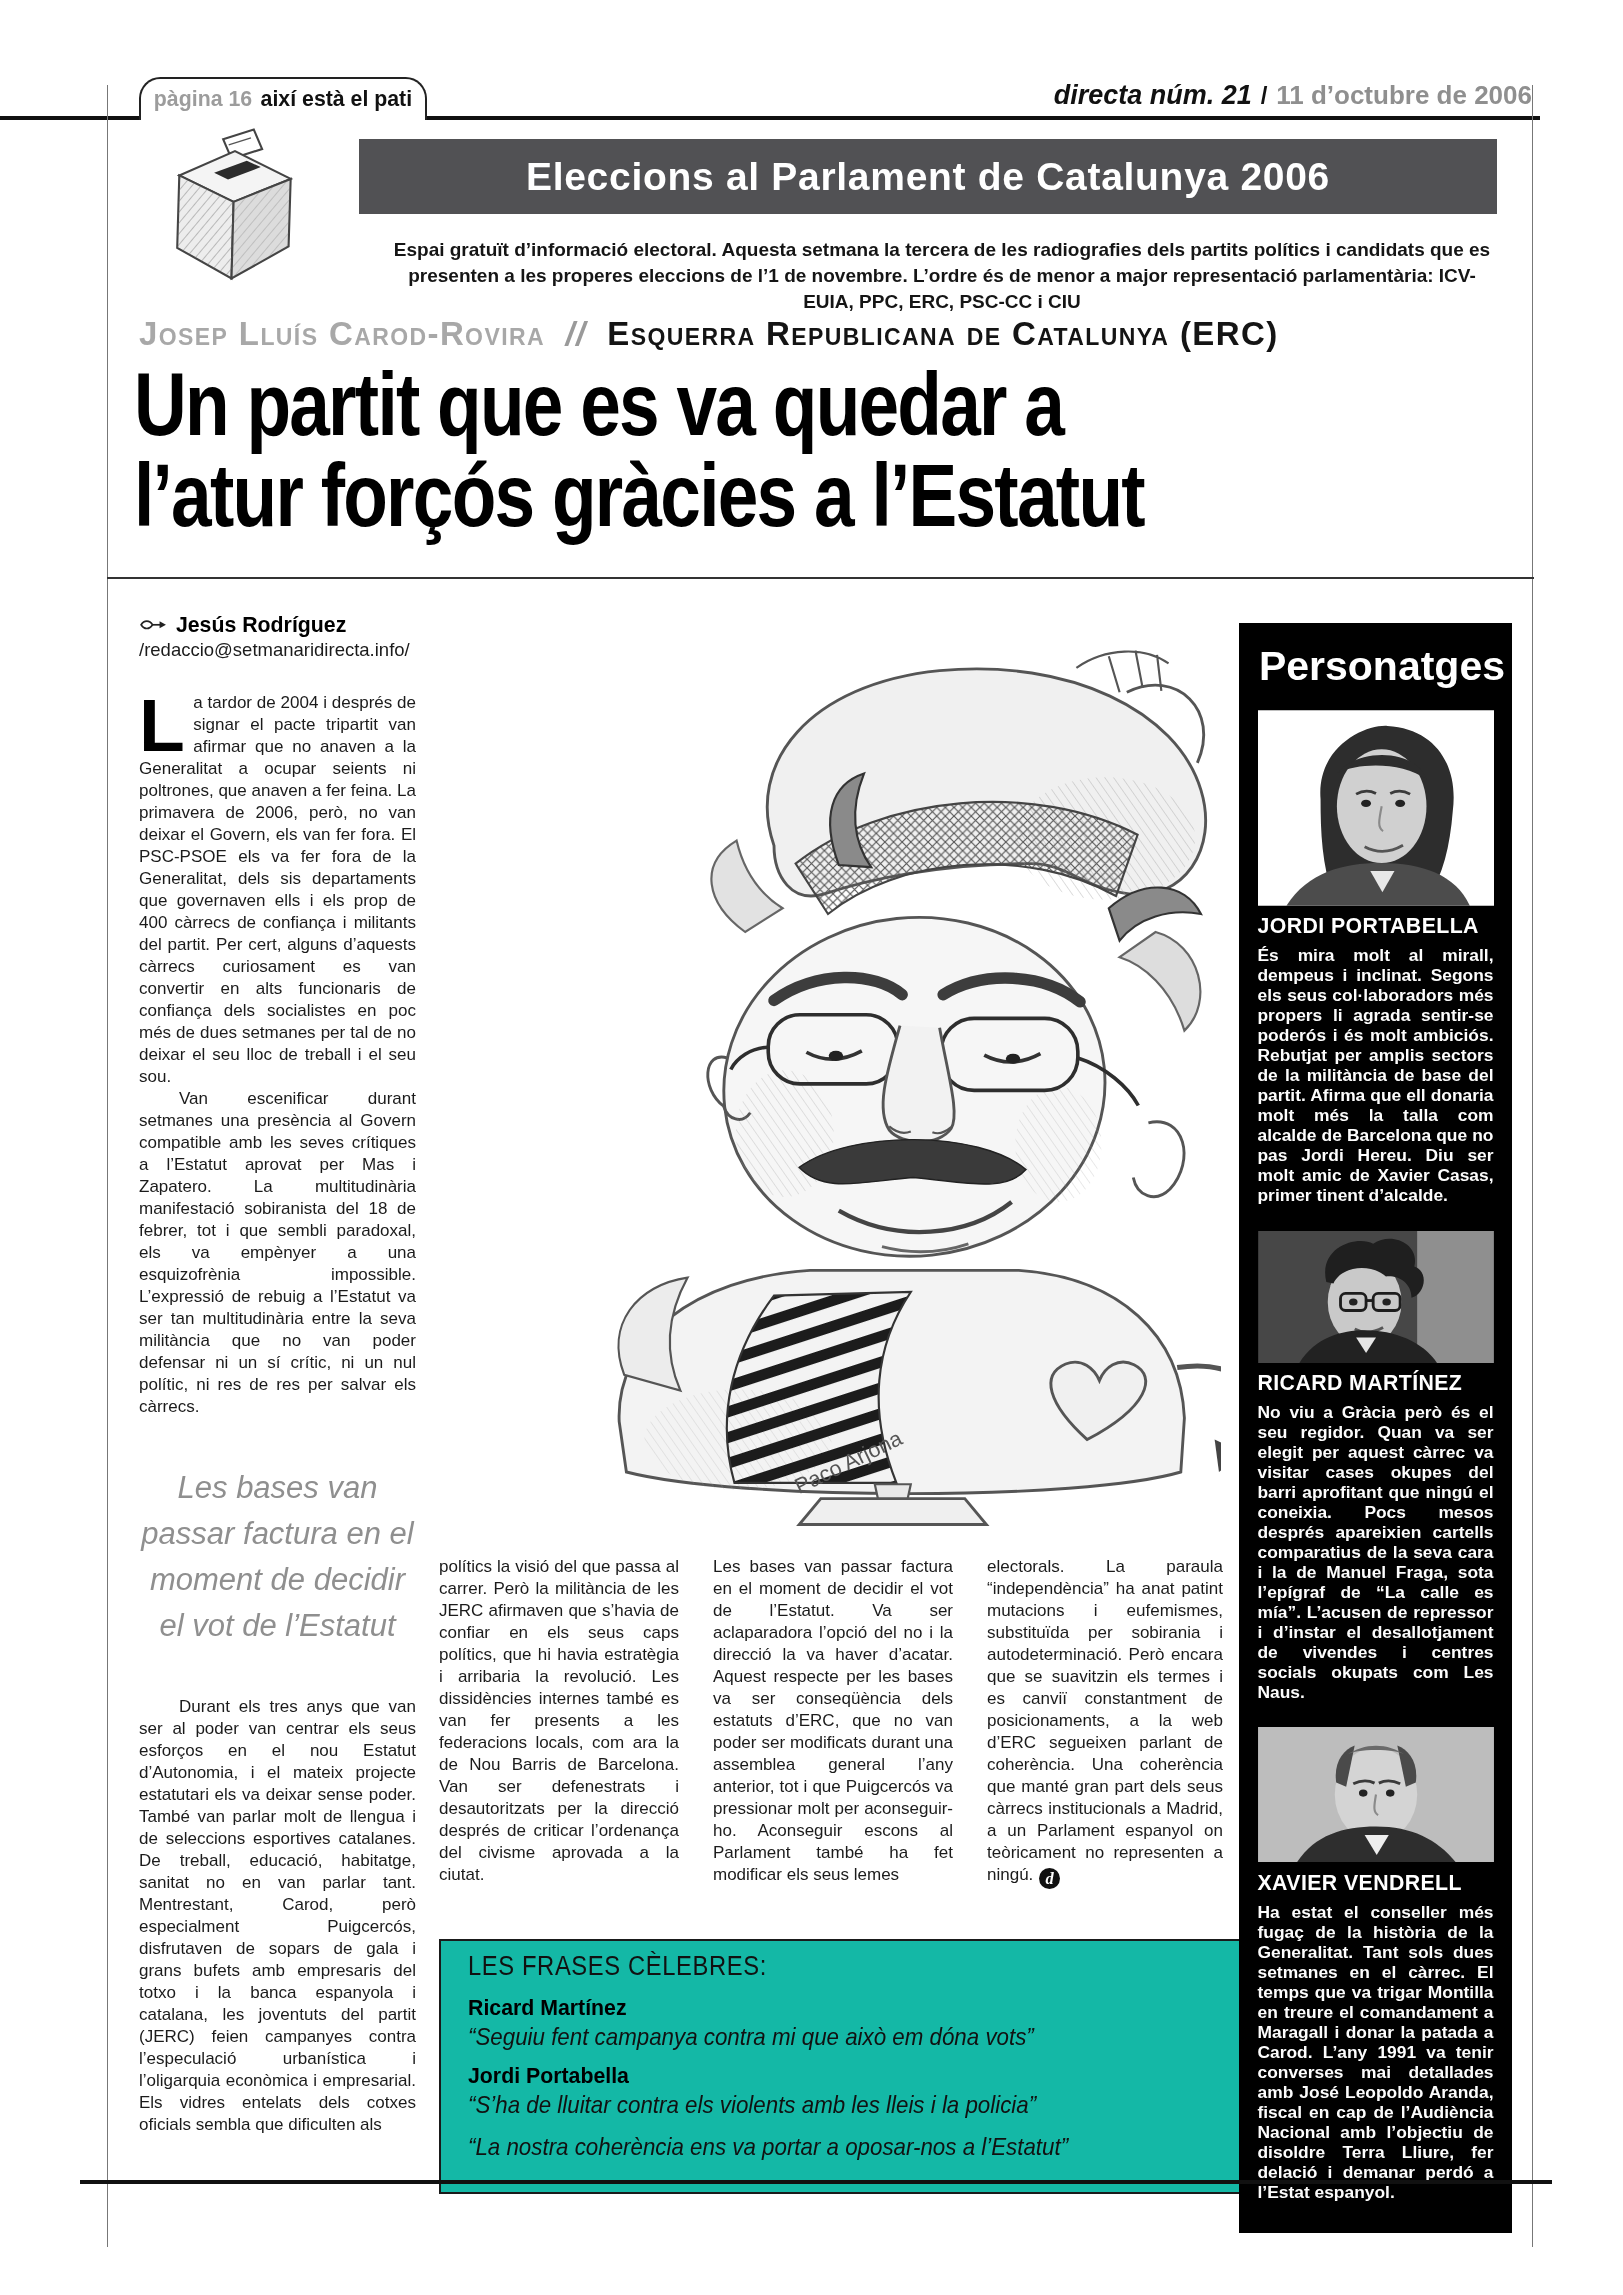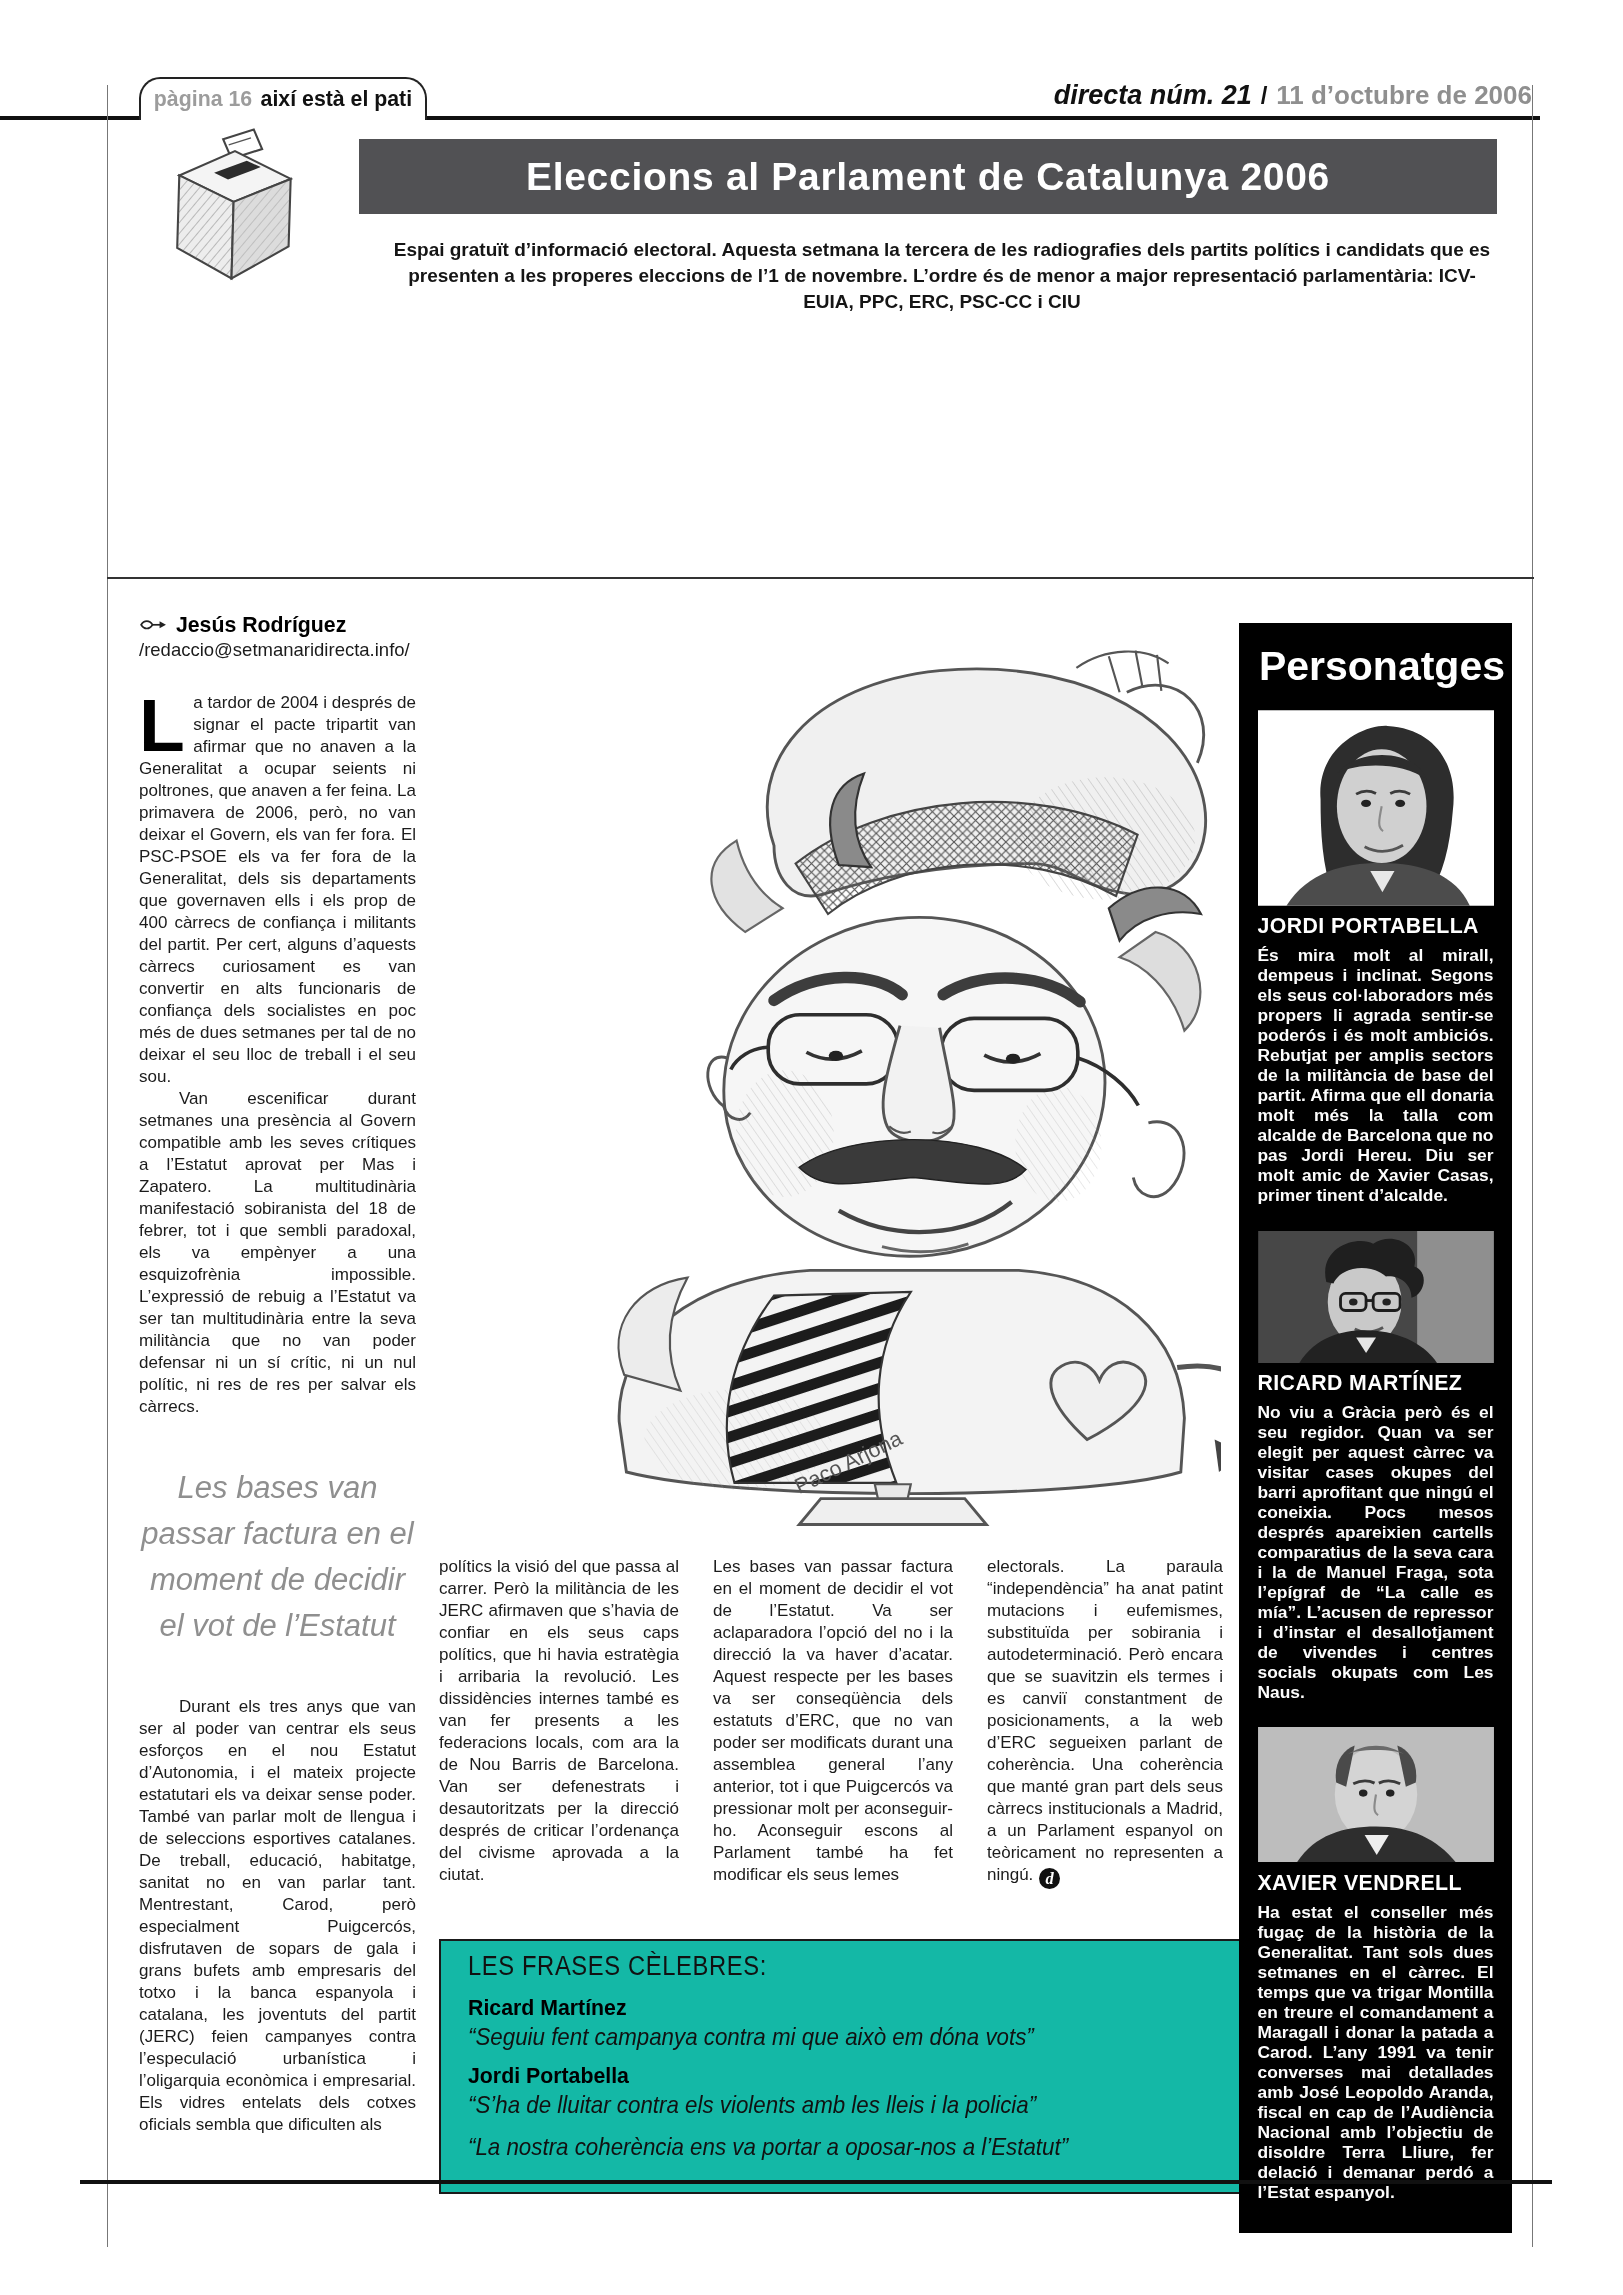--- a/index.html
+++ b/index.html
@@ -121,21 +121,30 @@
     <polygon points="55,70 133,108 130,218 52,174" fill="#ededed" stroke="#444" stroke-width="3"></polygon>
     <polygon points="215,75 133,108 130,218 212,172" fill="#dcdcdc" stroke="#444" stroke-width="3"></polygon>
     <polygon points="55,70 133,108 130,218 52,174" fill="url(#bh)" opacity="0.7"></polygon>
     <polygon points="215,75 133,108 130,218 212,172" fill="url(#bh)" opacity="0.45"></polygon>
   </svg>
   <div class="banner">
     <span class="banner-title">Eleccions al Parlament de Catalunya 2006</span>
   </div>
   <p class="banner-sub">Espai gratuït d’informació electoral. Aquesta setmana la tercera de les radiografies dels partits polítics i candidats que es presenten a les properes eleccions de l’1 de novembre. L’ordre és de menor a major representació parlamentària: ICV-EUIA, PPC, ERC, PSC-CC i CIU</p>
 
-
+  <div class="kicker">
+    <span class="kicker-person">Josep Lluís Carod-Rovira</span>
+    <span class="kicker-sep">//</span>
+    <span class="kicker-party">Esquerra Republicana de Catalunya (ERC)</span>
+  </div>
+
+  <h1 class="headline" style="margin:0;">
+    <div class="hl-line">Un partit que es va quedar a</div>
+    <div class="hl-line">l’atur forçós gràcies a l’Estatut</div>
+  </h1>
   <div class="headline-rule"></div>
 
   <div class="col-left">
     <div class="author-row">
       <svg width="28.4" height="15.6" viewBox="0 0 40 22">
         <path d="M3 11 C7 4 15 4 19 11 C15 18 7 18 3 11 Z" fill="none" stroke="#222" stroke-width="2.4"></path>
         <line x1="19" y1="11" x2="31" y2="11" stroke="#222" stroke-width="2.4"></line>
         <polygon points="29,6 38,11 29,16" fill="#222"></polygon>
       </svg>
       <span>Jesús Rodríguez</span>

